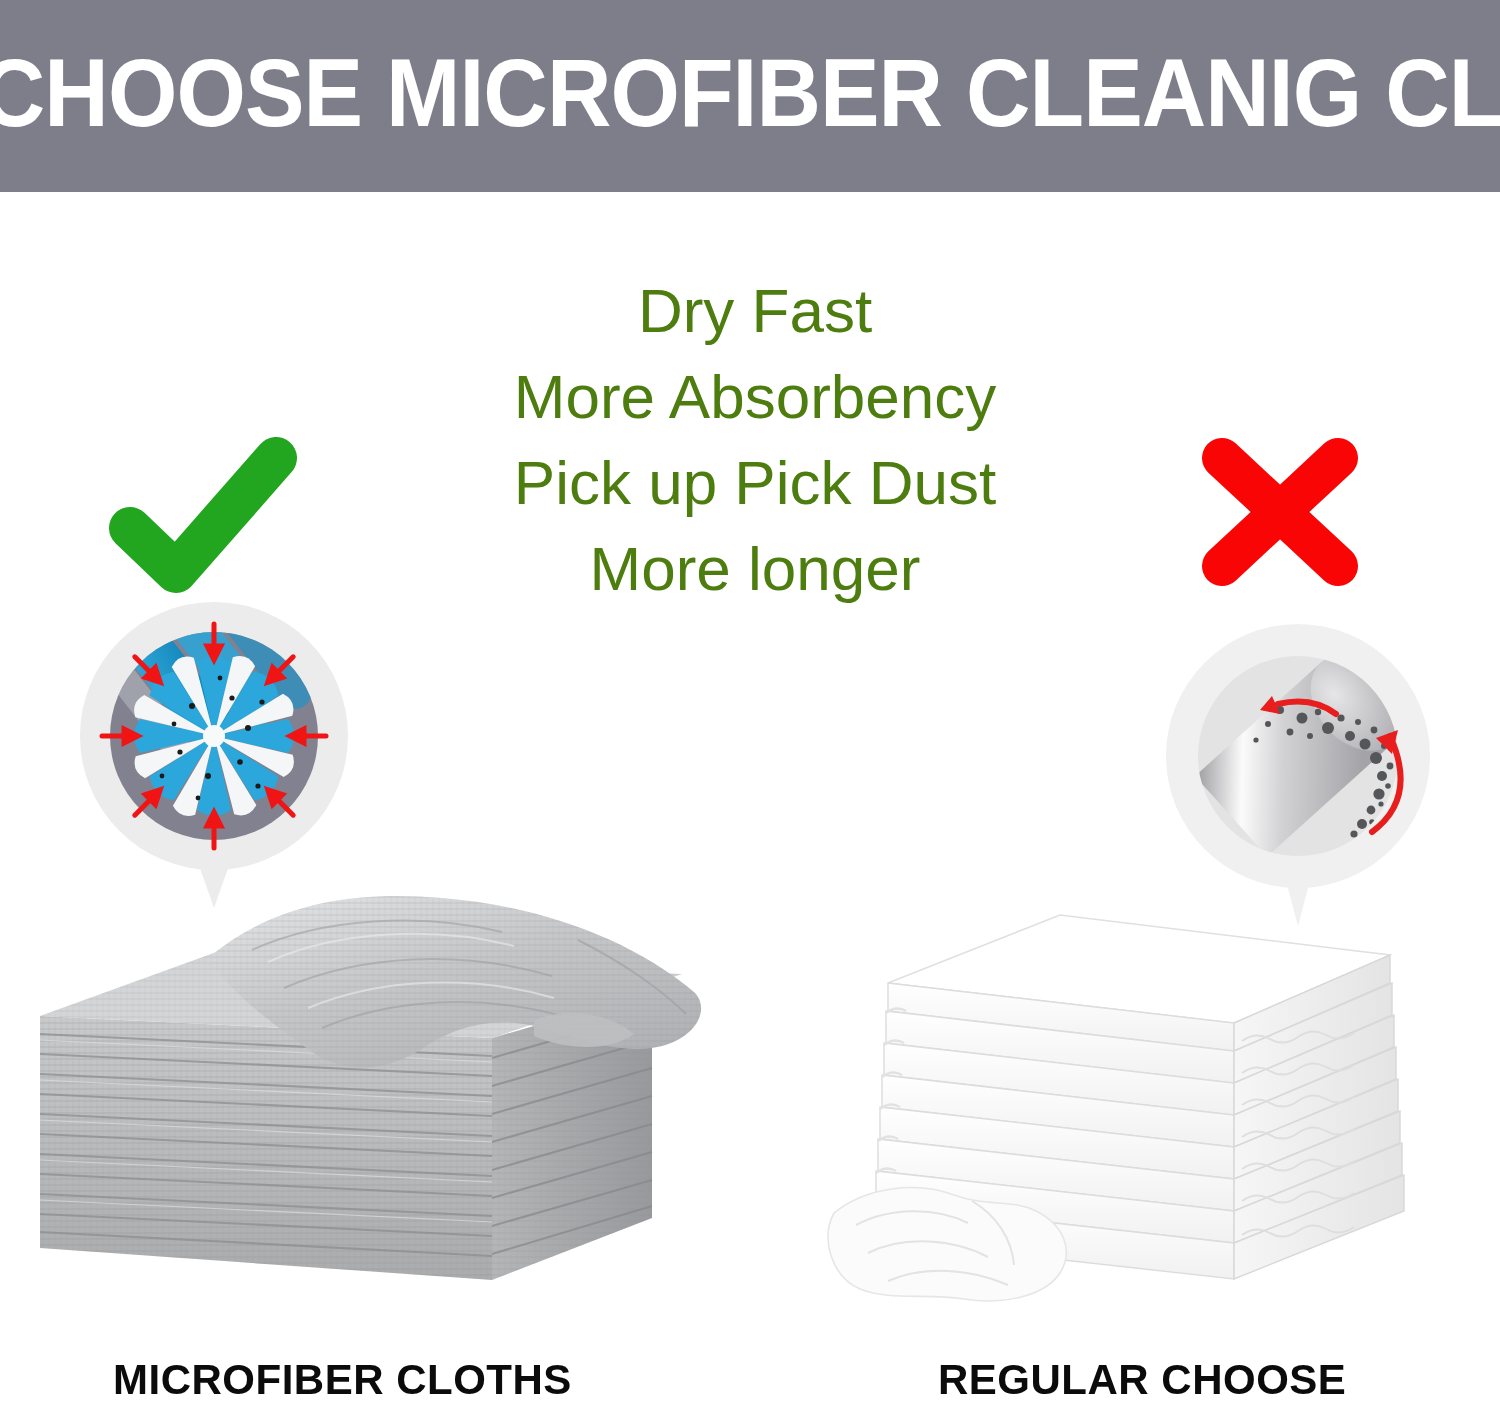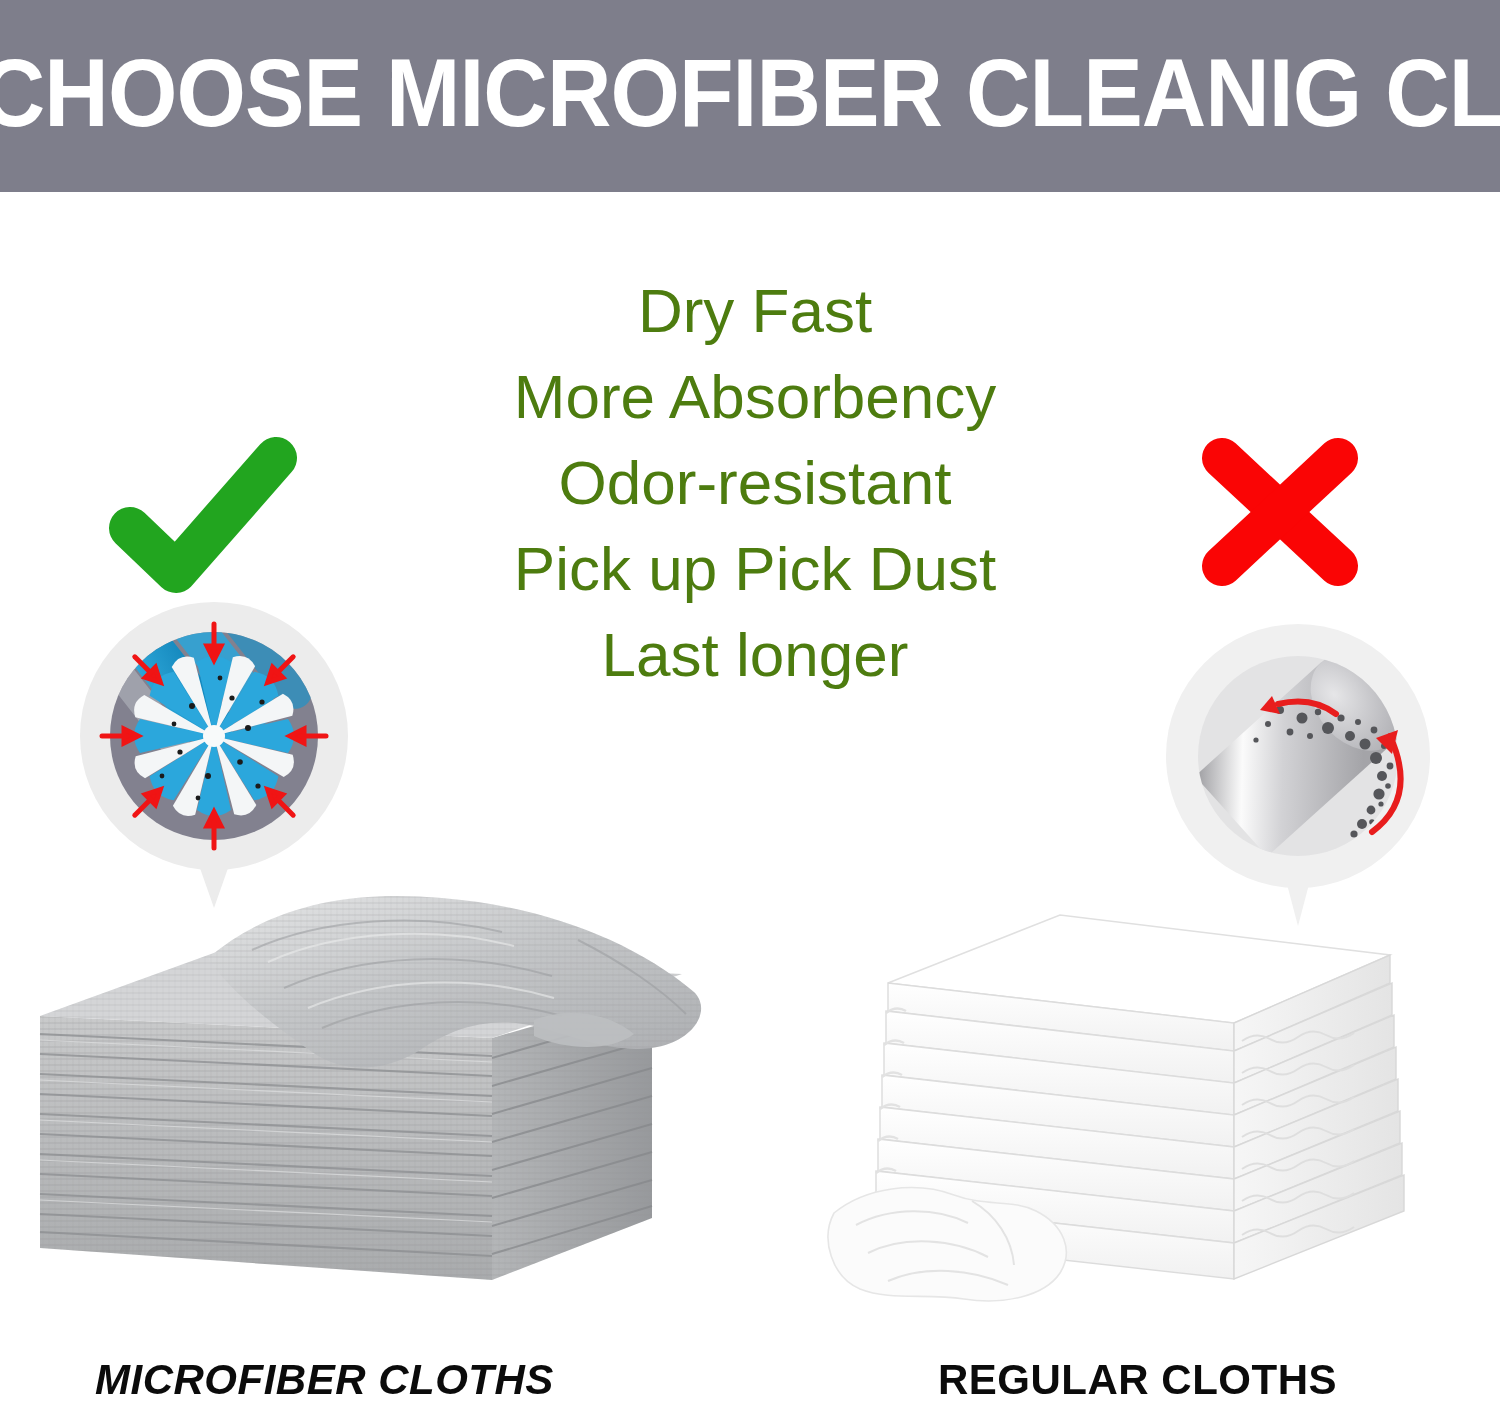--- a/index.html
+++ b/index.html
@@ -88,21 +88,21 @@
     position: absolute;
     top: 1356px;
     color: #0b0b0b;
     font-family: "Liberation Sans Narrow", "Liberation Sans", sans-serif;
     font-weight: bold;
     font-size: 42px;
     line-height: 48px;
     white-space: nowrap;
     letter-spacing: 0.5px;
   }
-  #caption-microfiber { left: 95px; font-style: italic; }
+  #caption-microfiber { left: 113px; }
   #caption-regular    { left: 938px; }
 
   svg { display: block; overflow: visible; }
 </style>
 </head>
 <body>
 
 <div id="page">
 
   <div id="header-bar">
@@ -328,23 +328,22 @@
       <g fill="#e81d1d">
         <path d="M 238 112 L 216 120 L 232 136 Z"></path>
         <path d="M 112 78 L 100 92 L 120 96 Z"></path>
       </g>
     </svg>
   </div>
 
   <div id="feature-list">
     <div class="feature-line">Dry Fast</div>
     <div class="feature-line">More Absorbency</div>
-    <div class="feature-line">Odor-resistant</div>
     <div class="feature-line">Pick up Pick Dust</div>
-    <div class="feature-line">Last longer</div>
+    <div class="feature-line">More longer</div>
   </div>
 
   <div class="product-photo" id="photo-microfiber">
     <svg viewBox="0 0 700 430" width="700" height="430" aria-hidden="true">
       <defs>
         <linearGradient id="mfFront" x1="0" y1="0" x2="0" y2="1">
           <stop offset="0" stop-color="#c9cacb"></stop>
           <stop offset="1" stop-color="#a9abad"></stop>
         </linearGradient>
         <linearGradient id="mfSide" x1="0" y1="0" x2="1" y2="0">
@@ -518,15 +517,15 @@
       <g fill="none" stroke="#e3e3e3" stroke-width="2">
         <path d="M 26 330 C 60 312, 106 312, 138 328"></path>
         <path d="M 38 358 C 74 340, 124 344, 158 362"></path>
         <path d="M 58 386 C 94 370, 142 374, 178 390"></path>
         <path d="M 142 306 C 166 320, 182 344, 184 370"></path>
       </g>
     </svg>
   </div>
 
   <div class="caption" id="caption-microfiber">MICROFIBER CLOTHS</div>
-  <div class="caption" id="caption-regular">REGULAR CLOTHS</div>
+  <div class="caption" id="caption-regular">REGULAR CHOOSE</div>
 
 </div>
 
 </body></html>

